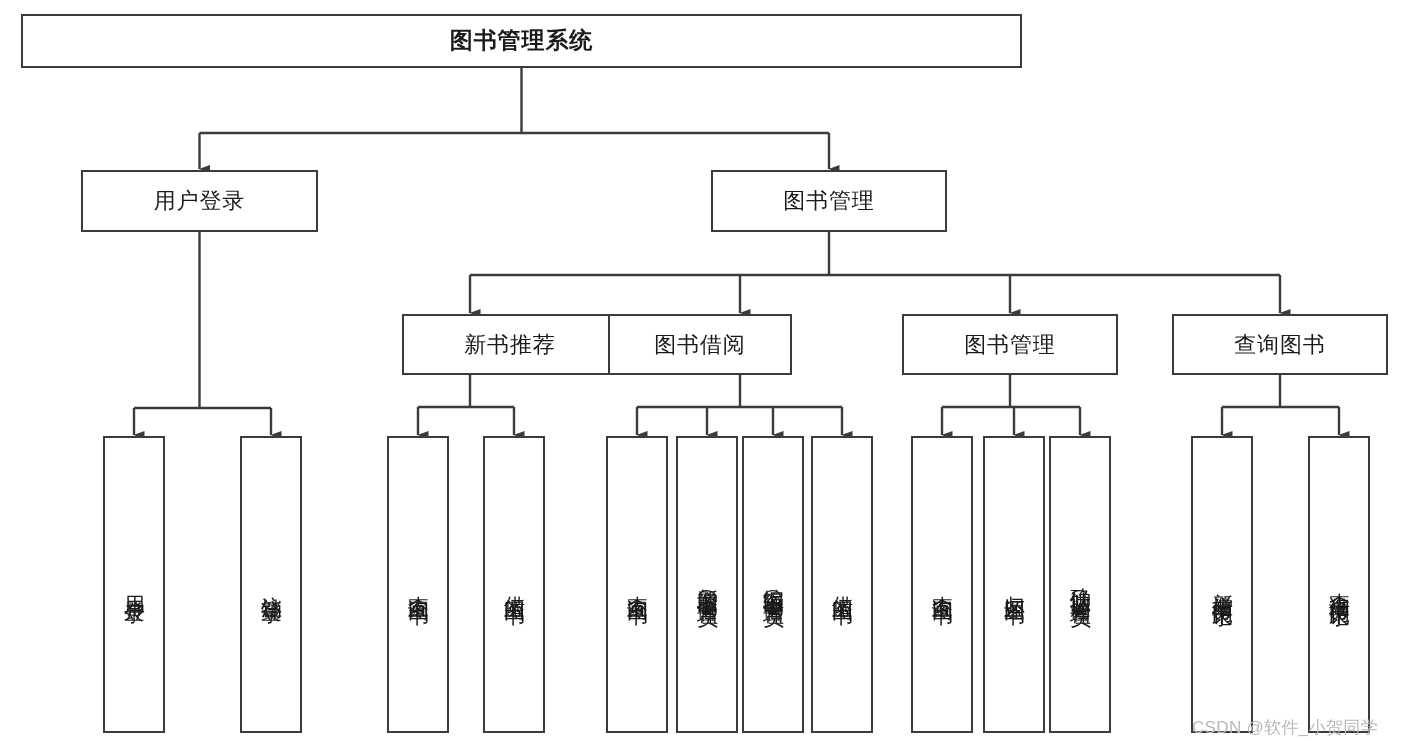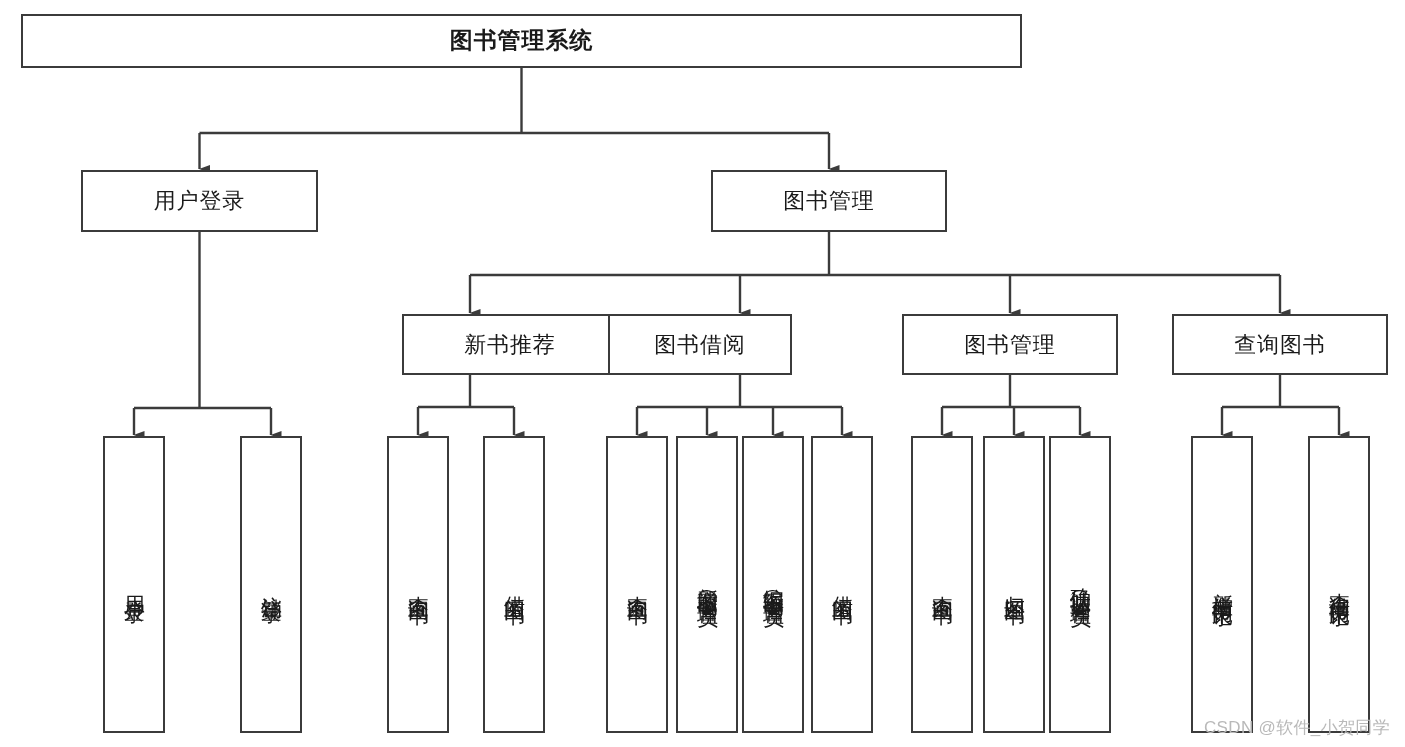--- a/index.html
+++ b/index.html
@@ -175,15 +175,15 @@
         <span class="node-label">确认归还（管理员）</span>
       </div>
       <div class="node vertical" style="left: 1191px; top: 436px; width: 62px; height: 297px;">
         <span class="node-label">新增借阅记录</span>
       </div>
       <div class="node vertical" style="left: 1308px; top: 436px; width: 62px; height: 297px;">
         <span class="node-label">查询借阅记录</span>
       </div>
     </div>
 
-  <div class="watermark" style="left:1192px; top:716px;padding-left:12px;">CSDN @软件_小贺同学</div>
+  <div class="watermark" style="left:1192px; top:716px;">CSDN @软件_小贺同学</div>
 
 </div>
 
 </body></html>

